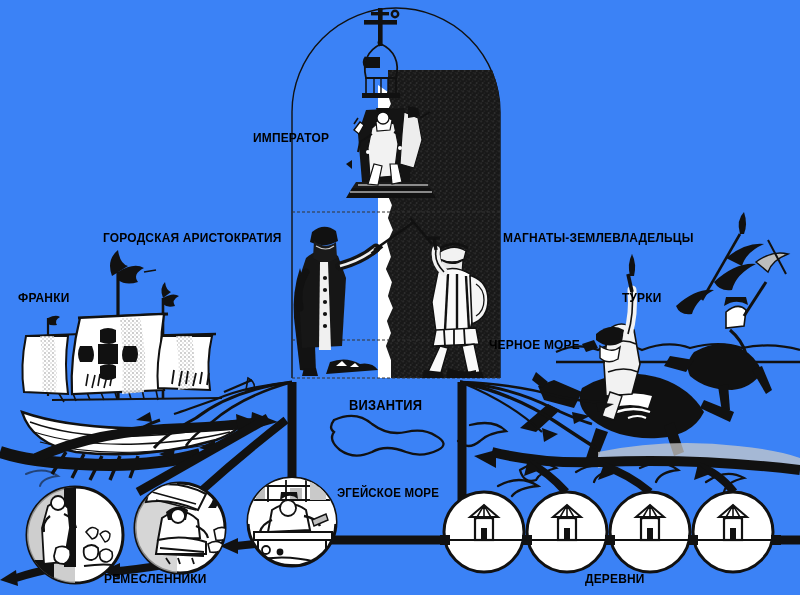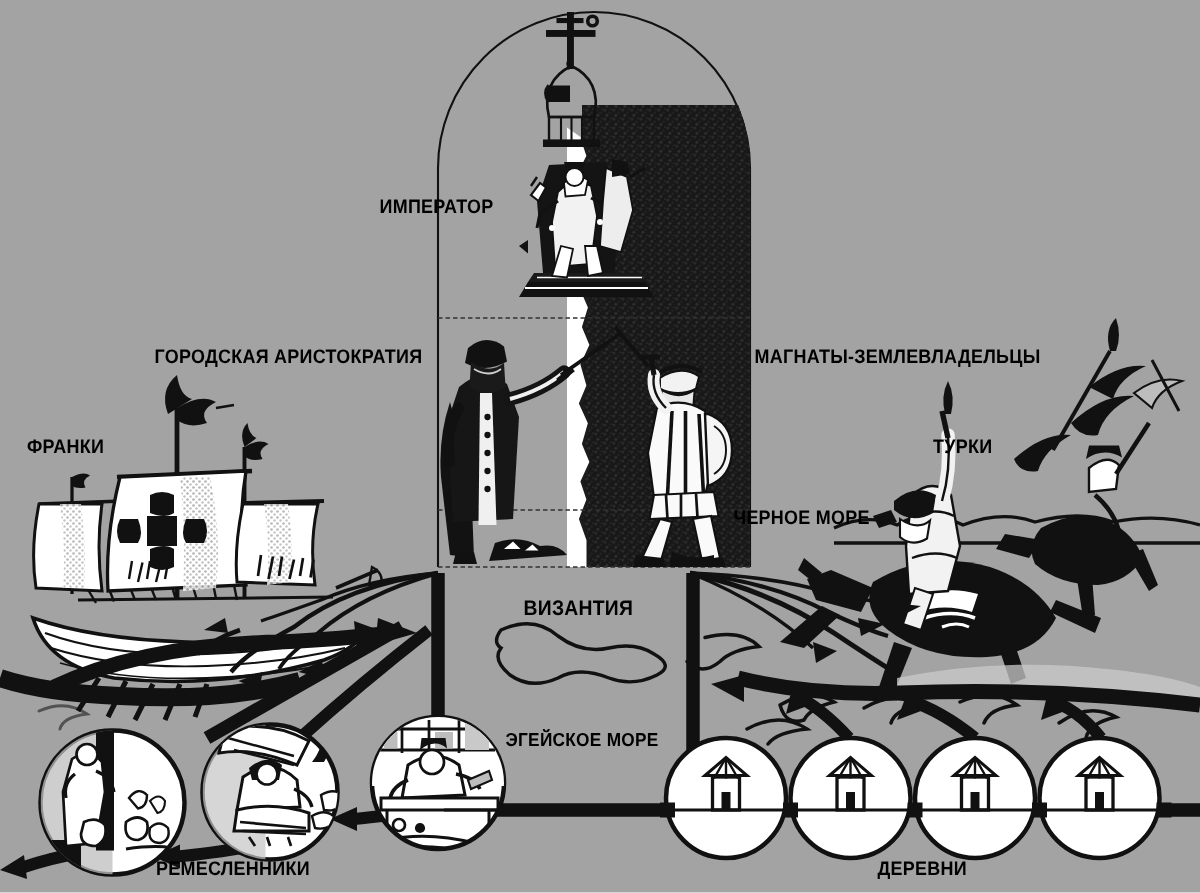--- a/index.html
+++ b/index.html
@@ -4,21 +4,21 @@
 <style>
   html, body {
     margin: 0;
     padding: 0;
     background: #ffffff;
   }
   #scene {
     position: relative;
     width: 800px;
     height: 595px;
-    background: #a3a3a3;
+    background: #3b82f6;
     overflow: hidden;
     font-family: "Liberation Sans", sans-serif;
   }
   svg.layer {
     position: absolute;
     left: 0;
     top: 0;
     width: 800px;
     height: 595px;
   }

